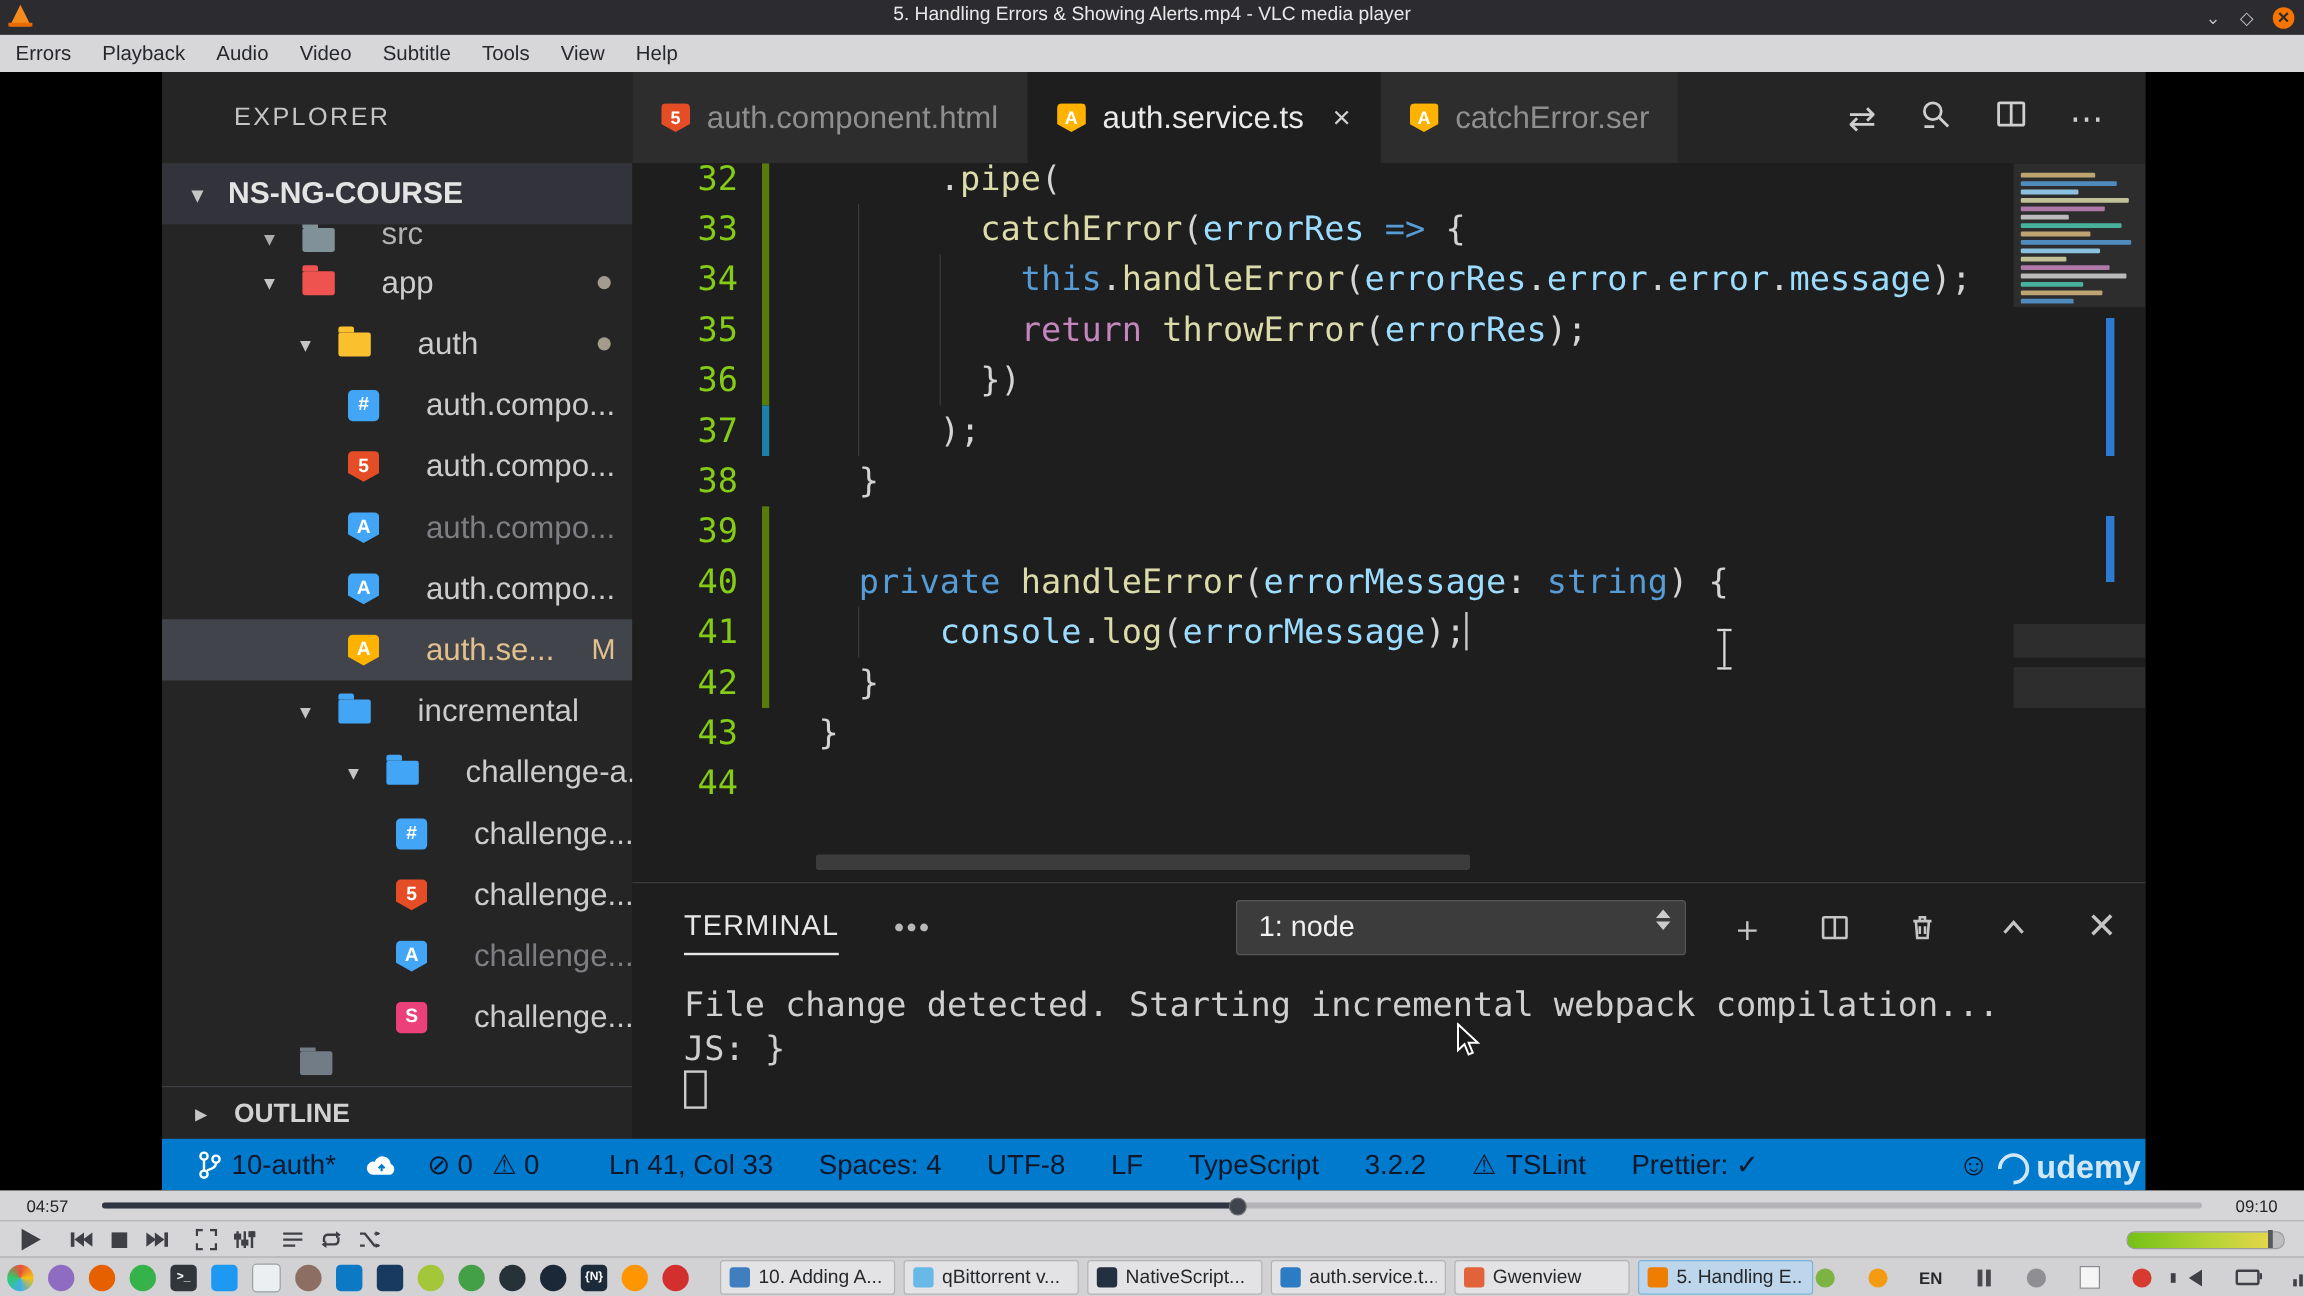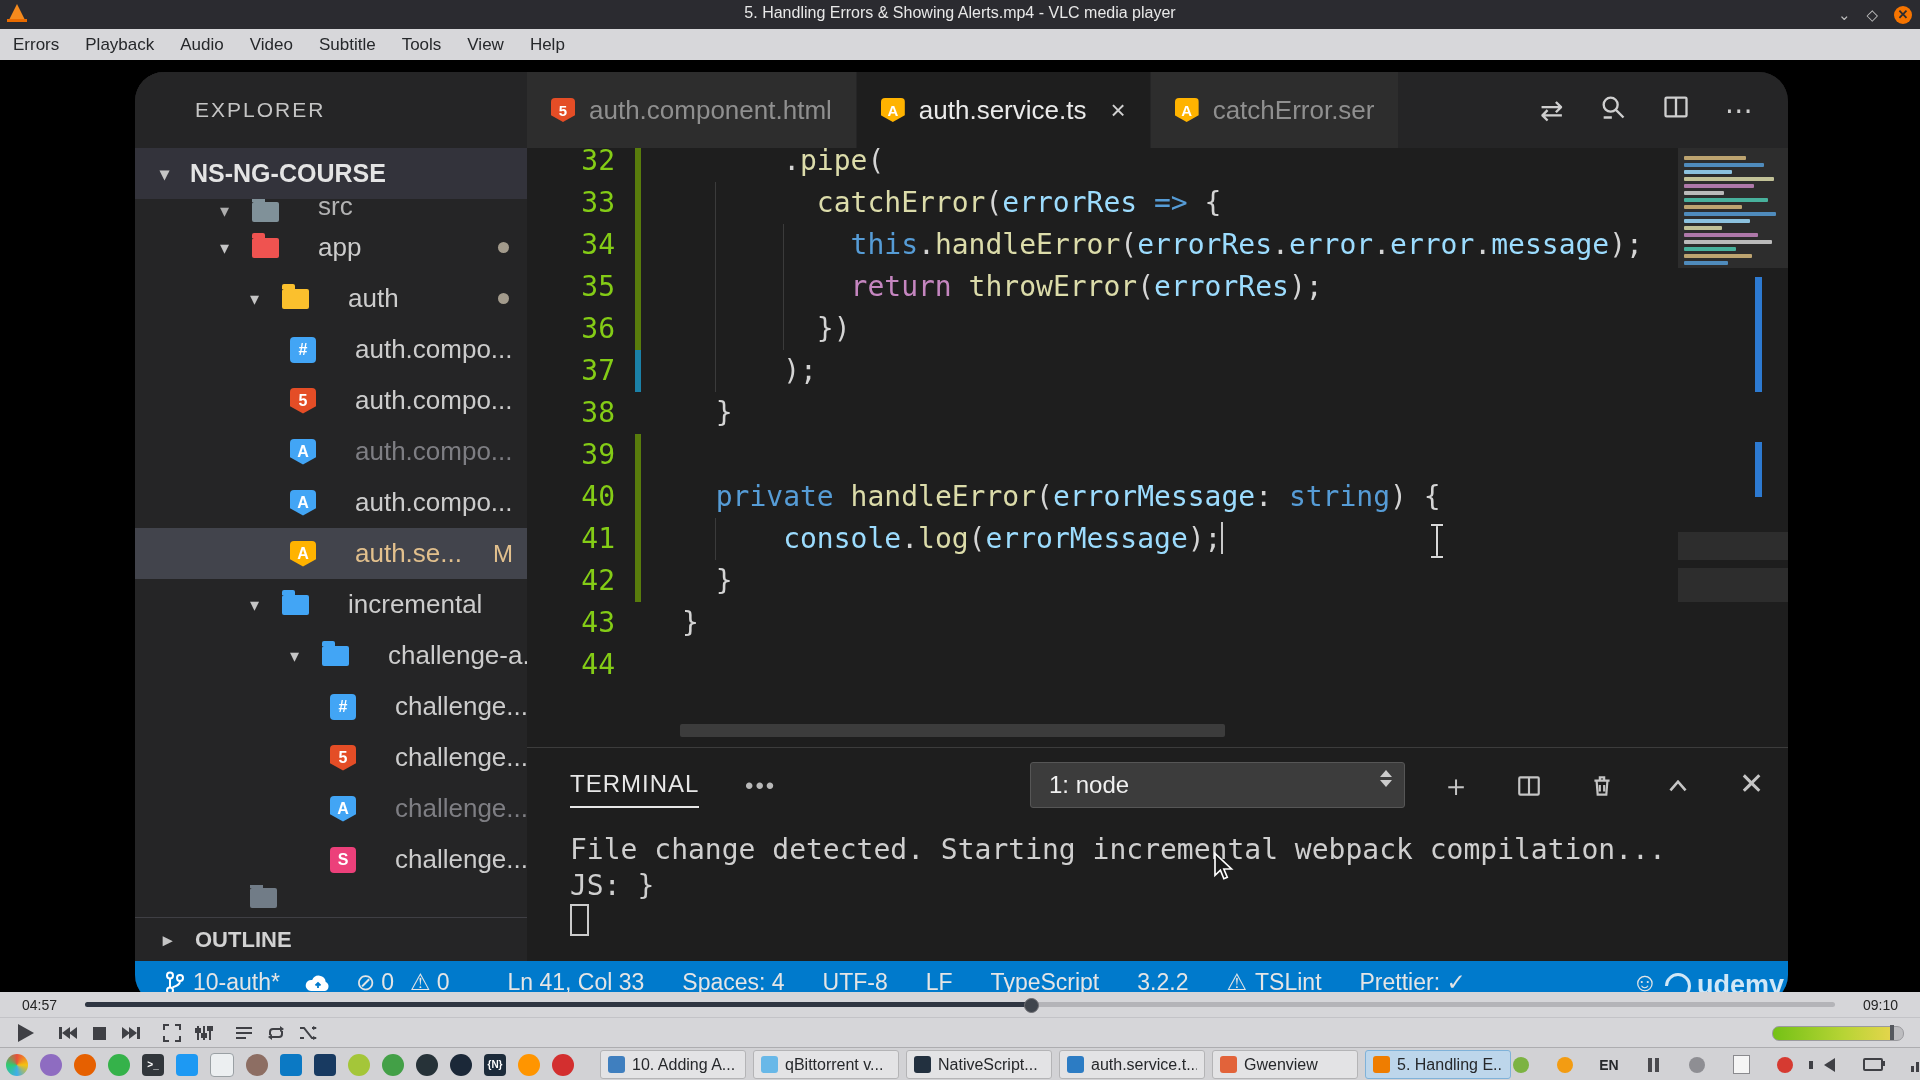--- a/index.html
+++ b/index.html
@@ -18,21 +18,21 @@
   .tb-close{width:18px;height:18px;border-radius:50%;background:#f67400;color:#2b2b30;
             display:flex;align-items:center;justify-content:center;font-size:13px;font-weight:bold;}
 
   
   .menubar{position:absolute;top:29px;left:0;width:100%;height:31px;background:#d7d7da;
            border-bottom:1px solid #bcbcc0;display:flex;align-items:center;color:#26282b;font-size:17px;}
   .menu-item{padding:0 13px;}
 
   
   .stage{position:absolute;top:60px;left:0;width:1920px;height:932px;background:#000;}
-  .video{position:absolute;left:135px;top:12px;width:1653px;height:932px;background:#1e1e1e;overflow:hidden;border-radius:29px;}
+  .video{position:absolute;left:135px;top:0;width:1653px;height:932px;background:#1e1e1e;overflow:hidden;}
 
   
   .side{position:absolute;left:0;top:0;width:392px;height:889px;background:#252526;color:#cccccc;}
   .side-header{height:76px;display:flex;align-items:center;padding-left:60px;font-size:21px;
                letter-spacing:2px;color:#c5c5c5;background:#252526;}
   .root-row{height:51px;margin-top:0;display:flex;align-items:center;background:#33333b;
             font-weight:bold;font-size:25px;color:#e4e4e4;padding-left:25px;gap:10px;}
   .tree{position:absolute;top:127px;left:0;right:0;}
   .trow{height:51px;display:flex;align-items:center;font-size:26px;gap:12px;position:relative;}
   .trow.partial{height:23px;overflow:hidden;align-items:flex-end;opacity:.85;}
@@ -97,21 +97,21 @@
   .ts-arrows{position:absolute;right:12px;top:7px;display:flex;flex-direction:column;gap:3px;}
   .ts-arrows i{width:0;height:0;border-left:6px solid transparent;border-right:6px solid transparent;}
   .ts-up{border-bottom:7px solid #cccccc;}
   .ts-down{border-top:7px solid #cccccc;}
   .term-ic{position:absolute;top:18px;color:#c5c5c5;font-size:30px;}
   .term-body{position:absolute;left:43px;top:84px;font-family:"DejaVu Sans Mono",monospace;
              font-size:28px;line-height:36px;color:#cfcfcf;white-space:pre;}
   .term-caret{display:inline-block;width:15px;height:28px;border:2px solid #cccccc;vertical-align:-4px;}
 
   
-  .status{position:absolute;left:0;top:889px;width:100%;height:43px;background:#007acc;color:#e5e5e5;
+  .status{position:absolute;left:0;top:889px;width:100%;height:43px;background:#007acc;color:#0f172a;
           font-size:23px;display:flex;align-items:center;}
   .st-item{display:flex;align-items:center;gap:8px;margin-left:38px;white-space:nowrap;}
   .st-branch{margin-left:30px;}
   .st-cloud{margin-left:24px;}
   .st-prob{margin-left:24px;gap:6px;}
   .st-ln{margin-left:58px;}
   .st-ic{font-size:23px;}
   .st-smiley{margin-left:auto;margin-right:130px;font-size:26px;}
   .watermark{position:absolute;right:4px;top:898px;display:flex;align-items:center;gap:6px;
              color:rgba(255,255,255,.82);font-size:27px;font-weight:bold;}

